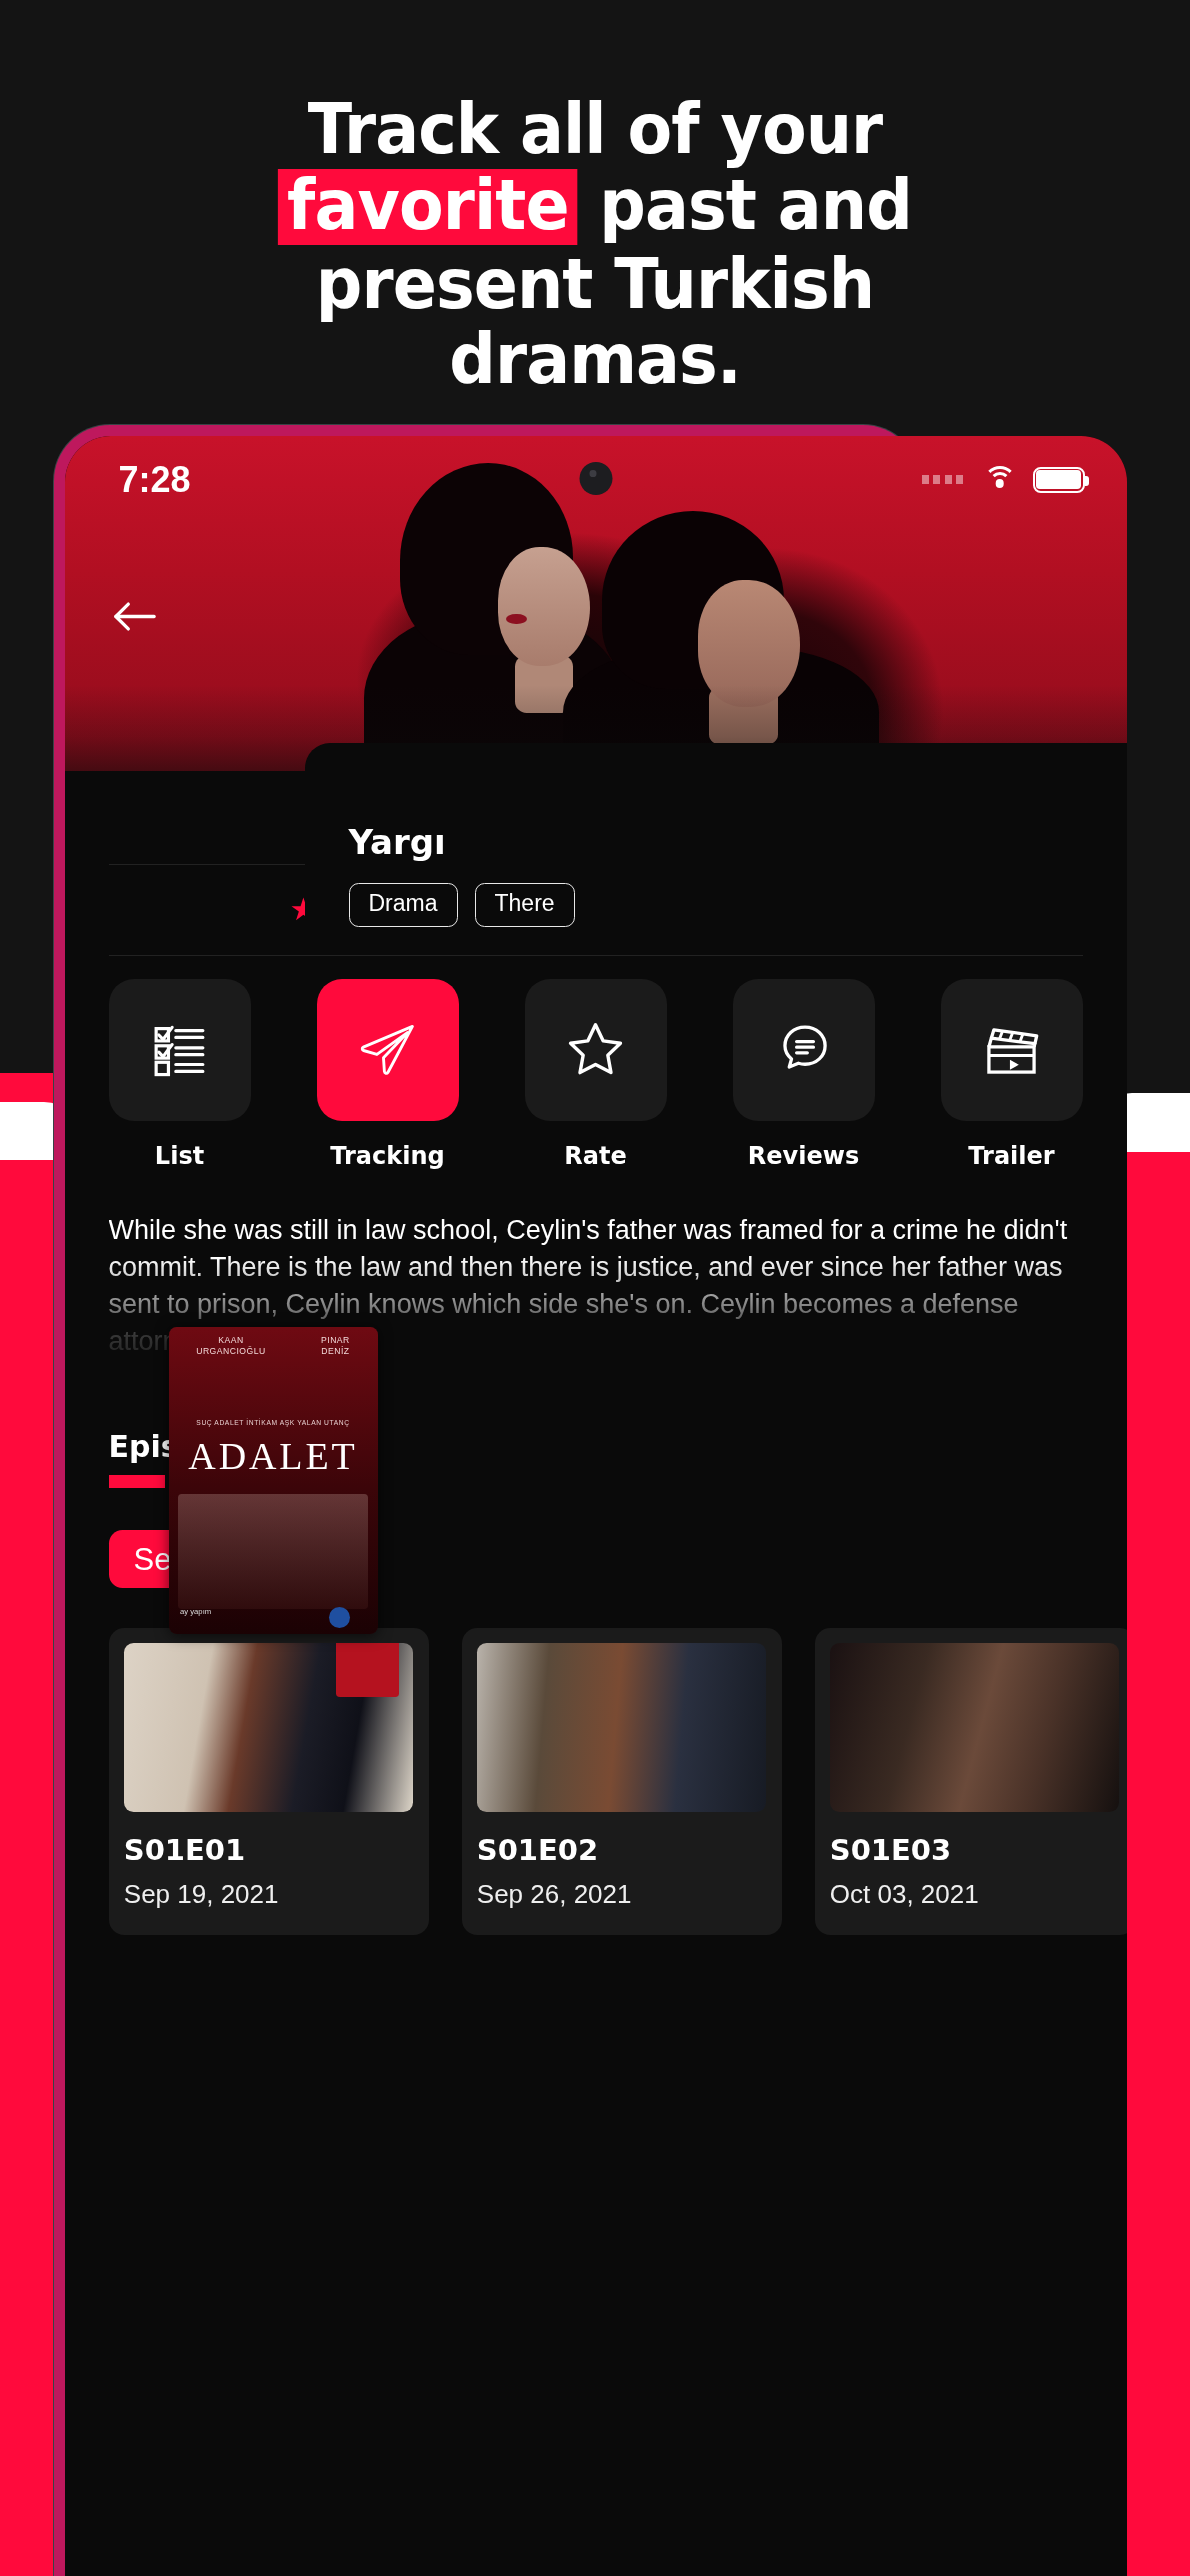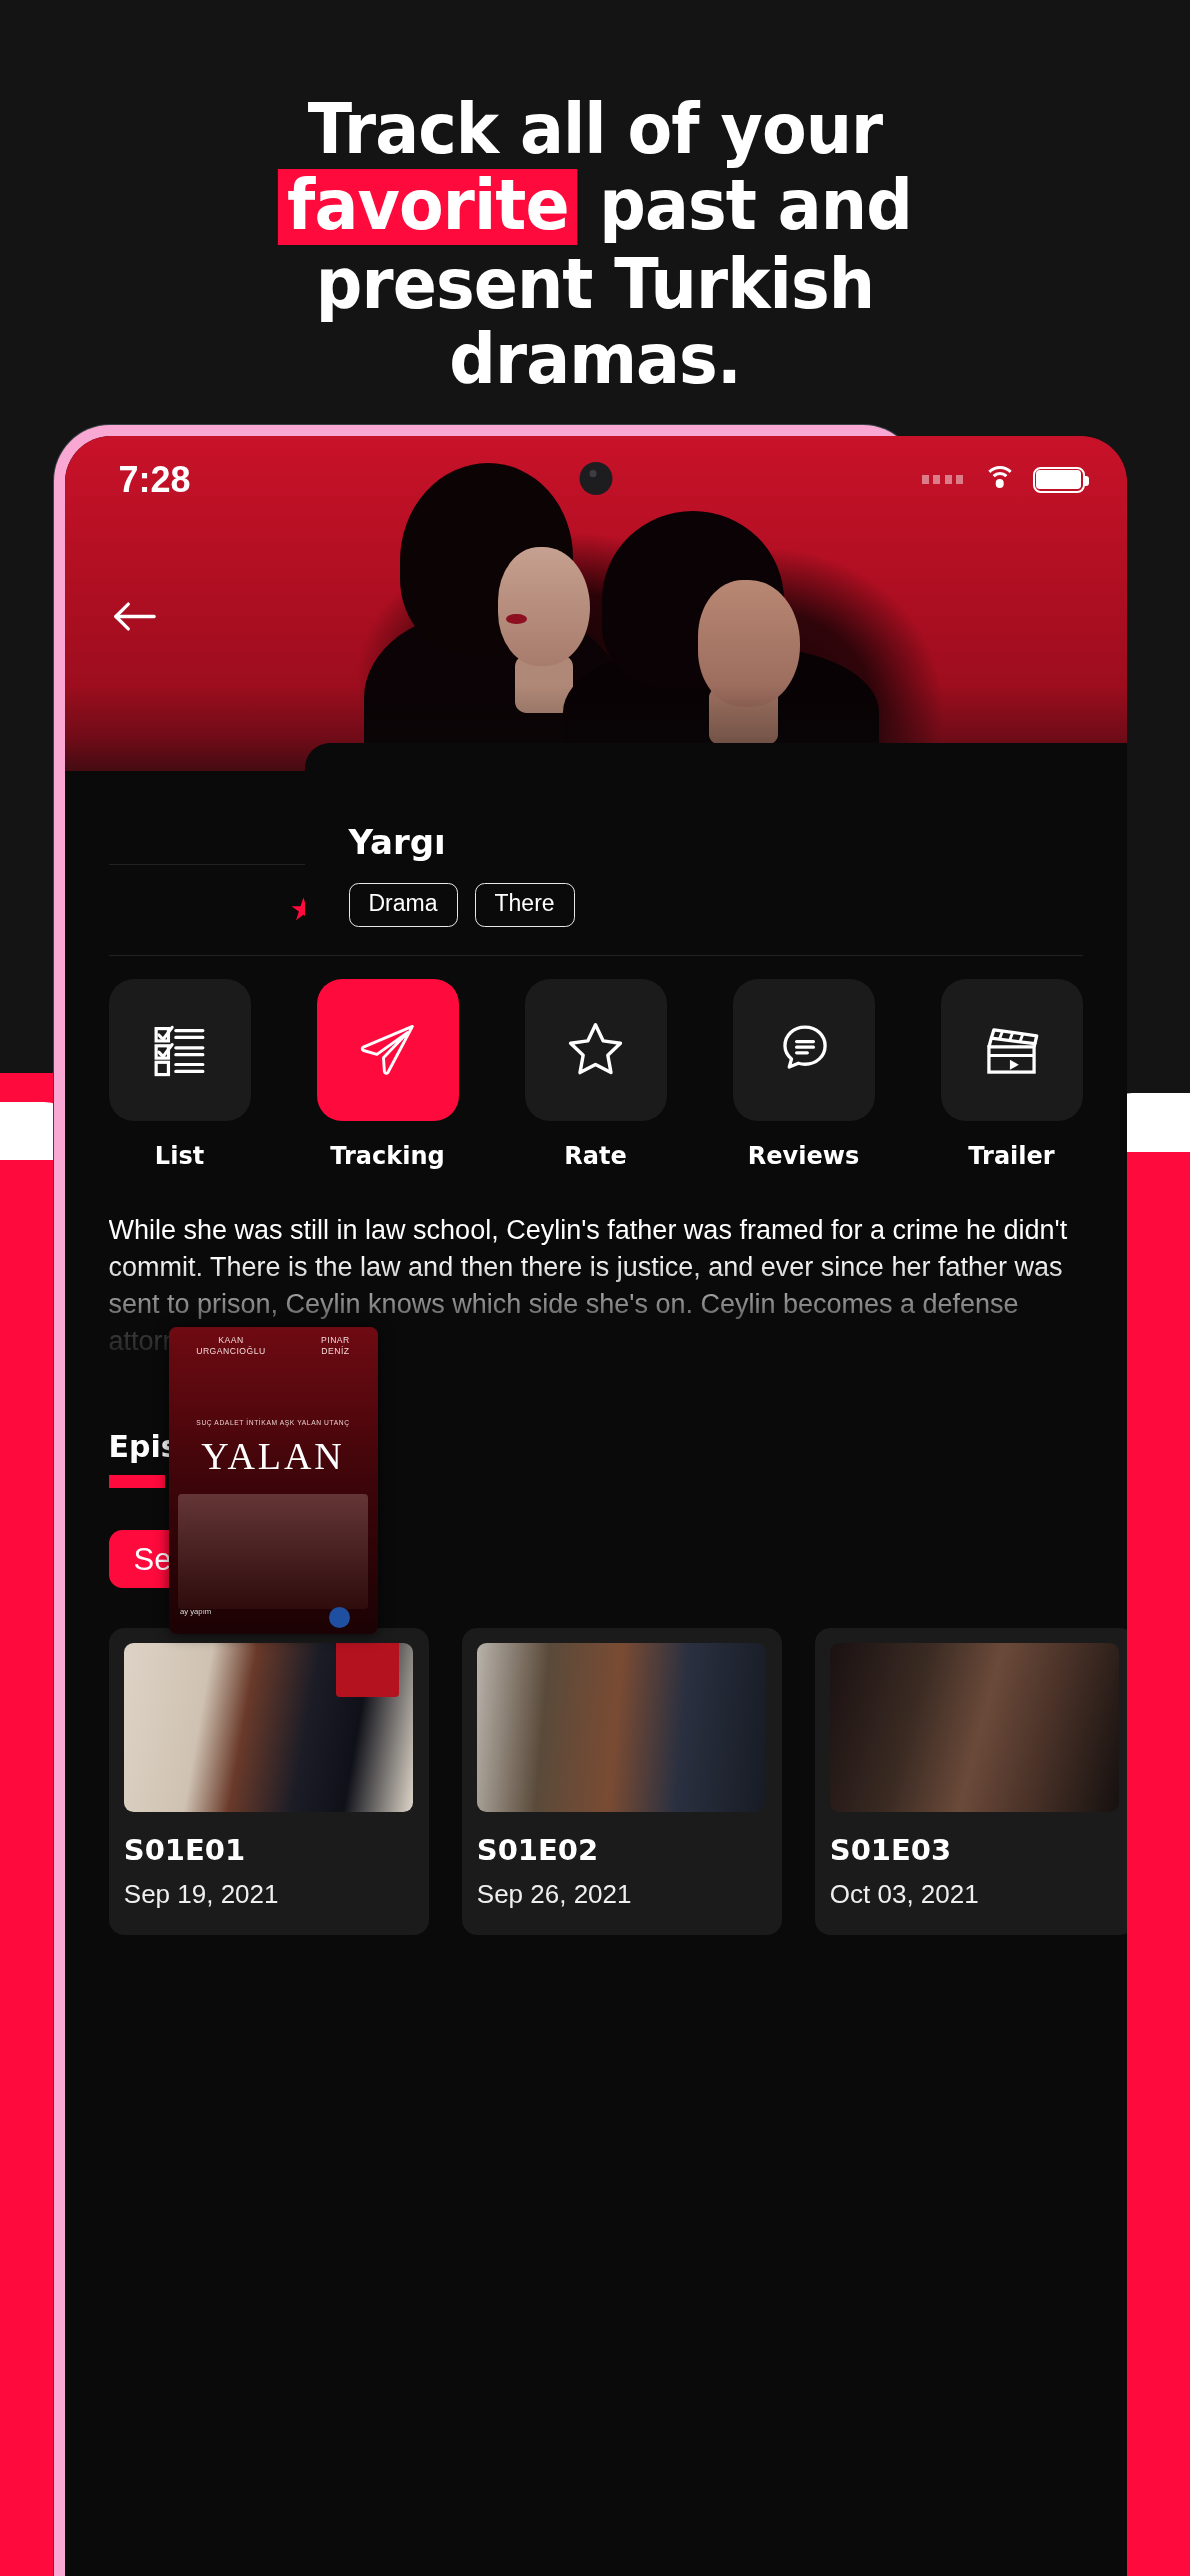--- a/index.html
+++ b/index.html
@@ -48,21 +48,21 @@
   .headline .ln{ display:block; padding:1.9px 0; }
   .hl-mark{
     background:#FF0A3C; color:#fff; padding:1.9px 9.6px 5.8px 9.6px;
     display:inline-block; line-height:0.98;
   }
 
   
   .phone{
     position:absolute; left:54px; top:425px;
     width:865px; height:2151px;
-    background:#f9a8d4;
+    background:#be185d;
     border-radius:56px 56px 0 0;
     padding:10.5px 10.5px 0 10.5px;
     z-index:10;
     box-shadow:0 0 0 1px #3a4245;
   }
   .screen{
     width:1062px; height:2141px;
     background:#0a0a0a;
     border-radius:46px 46px 0 0;
     overflow:hidden;
@@ -288,21 +288,21 @@
         <span class="chip">There</span>
       </div>
     </div>
 
     <div class="poster">
       <div class="poster-names">
         <span>KAAN<br>URGANCIOĞLU</span>
         <span>PINAR<br>DENİZ</span>
       </div>
       <div class="poster-sub">SUÇ ADALET İNTİKAM AŞK YALAN UTANÇ</div>
-      <div class="poster-logo">YALAN</div>
+      <div class="poster-logo">ADALET</div>
       <div class="poster-grp"></div>
       <div class="poster-foot">
         <span>ay yapım</span>
         <span class="poster-badge"></span>
       </div>
     </div>
 
     <div style="height:93px"></div>
     <div class="divider"></div>
 

